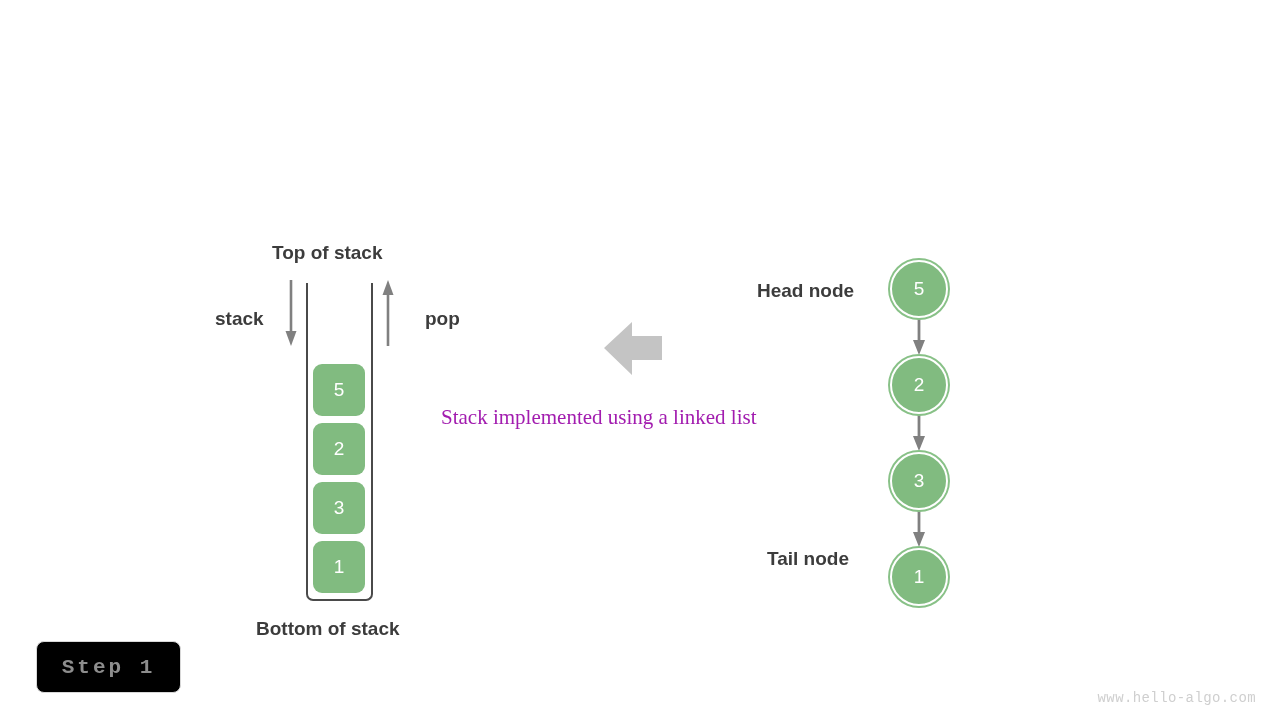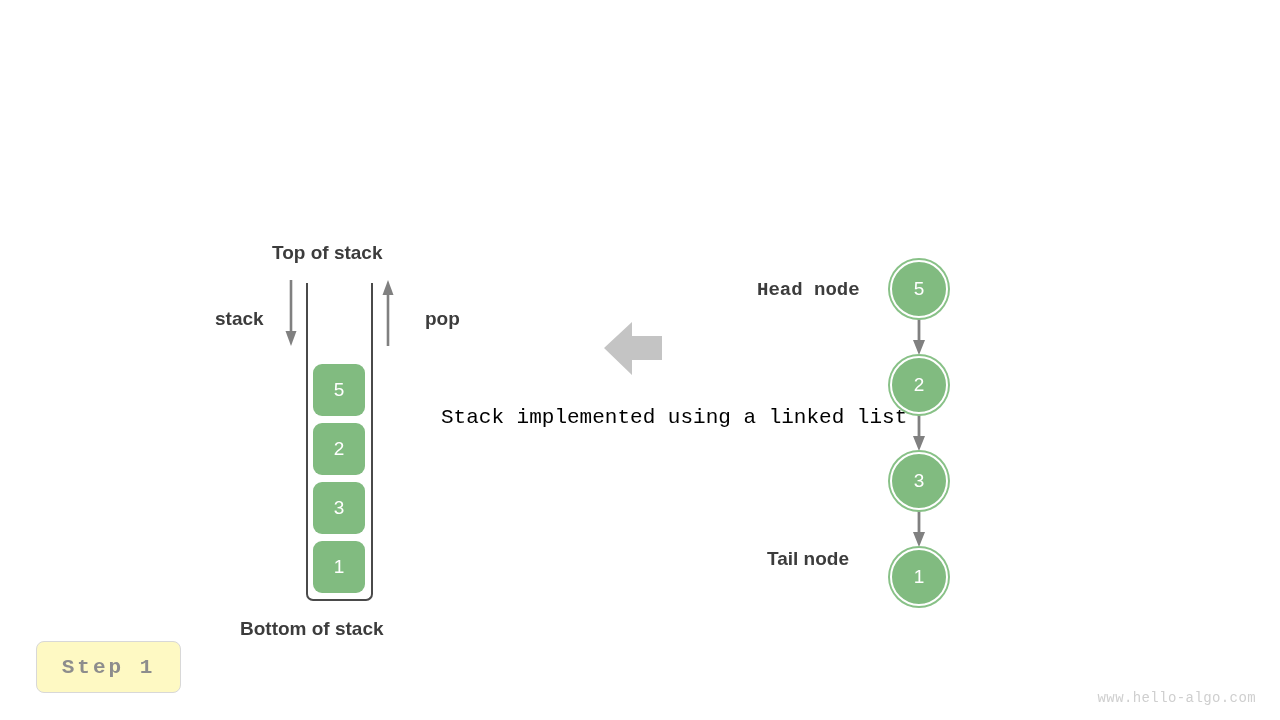--- a/index.html
+++ b/index.html
@@ -27,23 +27,23 @@
     position: absolute;
     font-family: "Liberation Sans", sans-serif;
     font-weight: bold;
     font-size: 19px;
     color: #3c3c3c;
     white-space: nowrap;
     line-height: 1;
   }
   .caption {
     position: absolute;
-    font-family: Liberation Mono, monospace;
+    font-family: Liberation Serif, serif;
     font-size: 21px;
-    color: #000000;
+    color: #a21caf;
     white-space: nowrap;
     line-height: 1;
   }
 
   
   #stack-group { position: absolute; left: 0; top: 0; }
 
   .stack-container {
     position: absolute;
     left: 306px;
@@ -96,21 +96,21 @@
 
   
   .step-badge {
     position: absolute;
     left: 36px;
     top: 641px;
     width: 145px;
     height: 52px;
     border: 1px solid #d8d8d8;
     border-radius: 8px;
-    background: #fef9c3;
+    background: #000000;
     display: flex;
     align-items: center;
     justify-content: center;
     font-family: "Liberation Mono", monospace;
     font-weight: bold;
     font-size: 21px;
     letter-spacing: 3px;
     color: #8d8d8d;
     box-sizing: border-box;
   }
@@ -131,21 +131,21 @@
 </style>
 </head>
 <body>
 
 <div class="canvas">
 
   <div id="stack-group">
 
     <div class="label-bold" style="left:272px; top:243px;">Top of stack</div>
 
-    <div class="label-bold" style="left:240px; top:619px;">Bottom of stack</div>
+    <div class="label-bold" style="left:256px; top:619px;">Bottom of stack</div>
 
     <div class="label-bold" style="left:215px; top:309px;">stack</div>
 
     <div class="label-bold" style="left:425px; top:309px;">pop</div>
 
     <svg style="position:absolute; left:270px; top:278px;" width="150" height="80">
 
       <g>
         <line x1="21" y1="2" x2="21" y2="58" stroke="#808080" stroke-width="2.6"></line>
         <polygon points="21,68 15.5,53 26.5,53" fill="#808080"></polygon>
@@ -166,21 +166,21 @@
   </div>
 
   <svg style="position:absolute; left:600px; top:318px;" width="70" height="62">
     <polygon points="4,30 32,4 32,18 62,18 62,42 32,42 32,57" fill="#c4c4c4"></polygon>
   </svg>
 
   <div class="caption" style="left:441px; top:407px;">Stack implemented using a linked list</div>
 
   <div>
 
-    <div class="label-bold" style="left:757px; top:281px;font-family:Liberation Mono, monospace;">Head node</div>
+    <div class="label-bold" style="left:757px; top:281px;">Head node</div>
 
     <div class="label-bold" style="left:767px; top:549px;">Tail node</div>
 
     <svg style="position:absolute; left:890px; top:310px;" width="60" height="250">
       <g>
         <line x1="29" y1="0" x2="29" y2="34" stroke="#808080" stroke-width="2.8"></line>
         <polygon points="29,45 23,30 35,30" fill="#808080"></polygon>
       </g>
       <g>
         <line x1="29" y1="96" x2="29" y2="130" stroke="#808080" stroke-width="2.8"></line>

